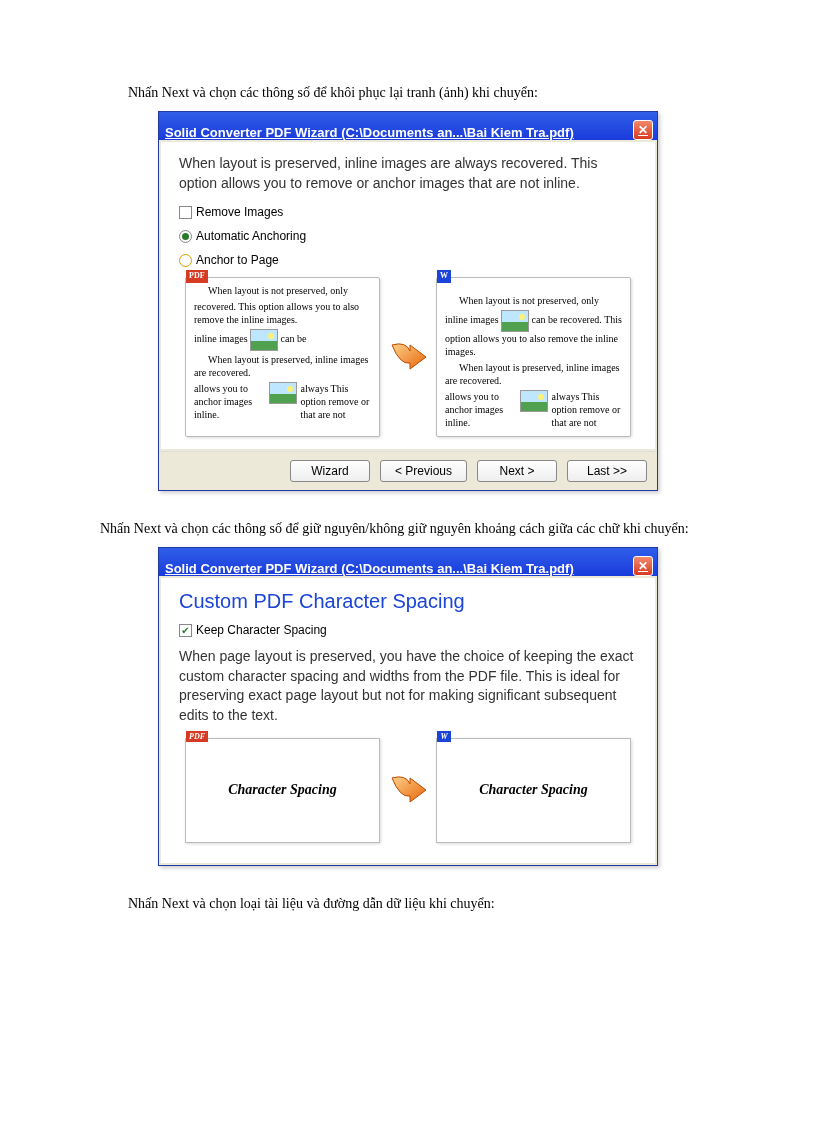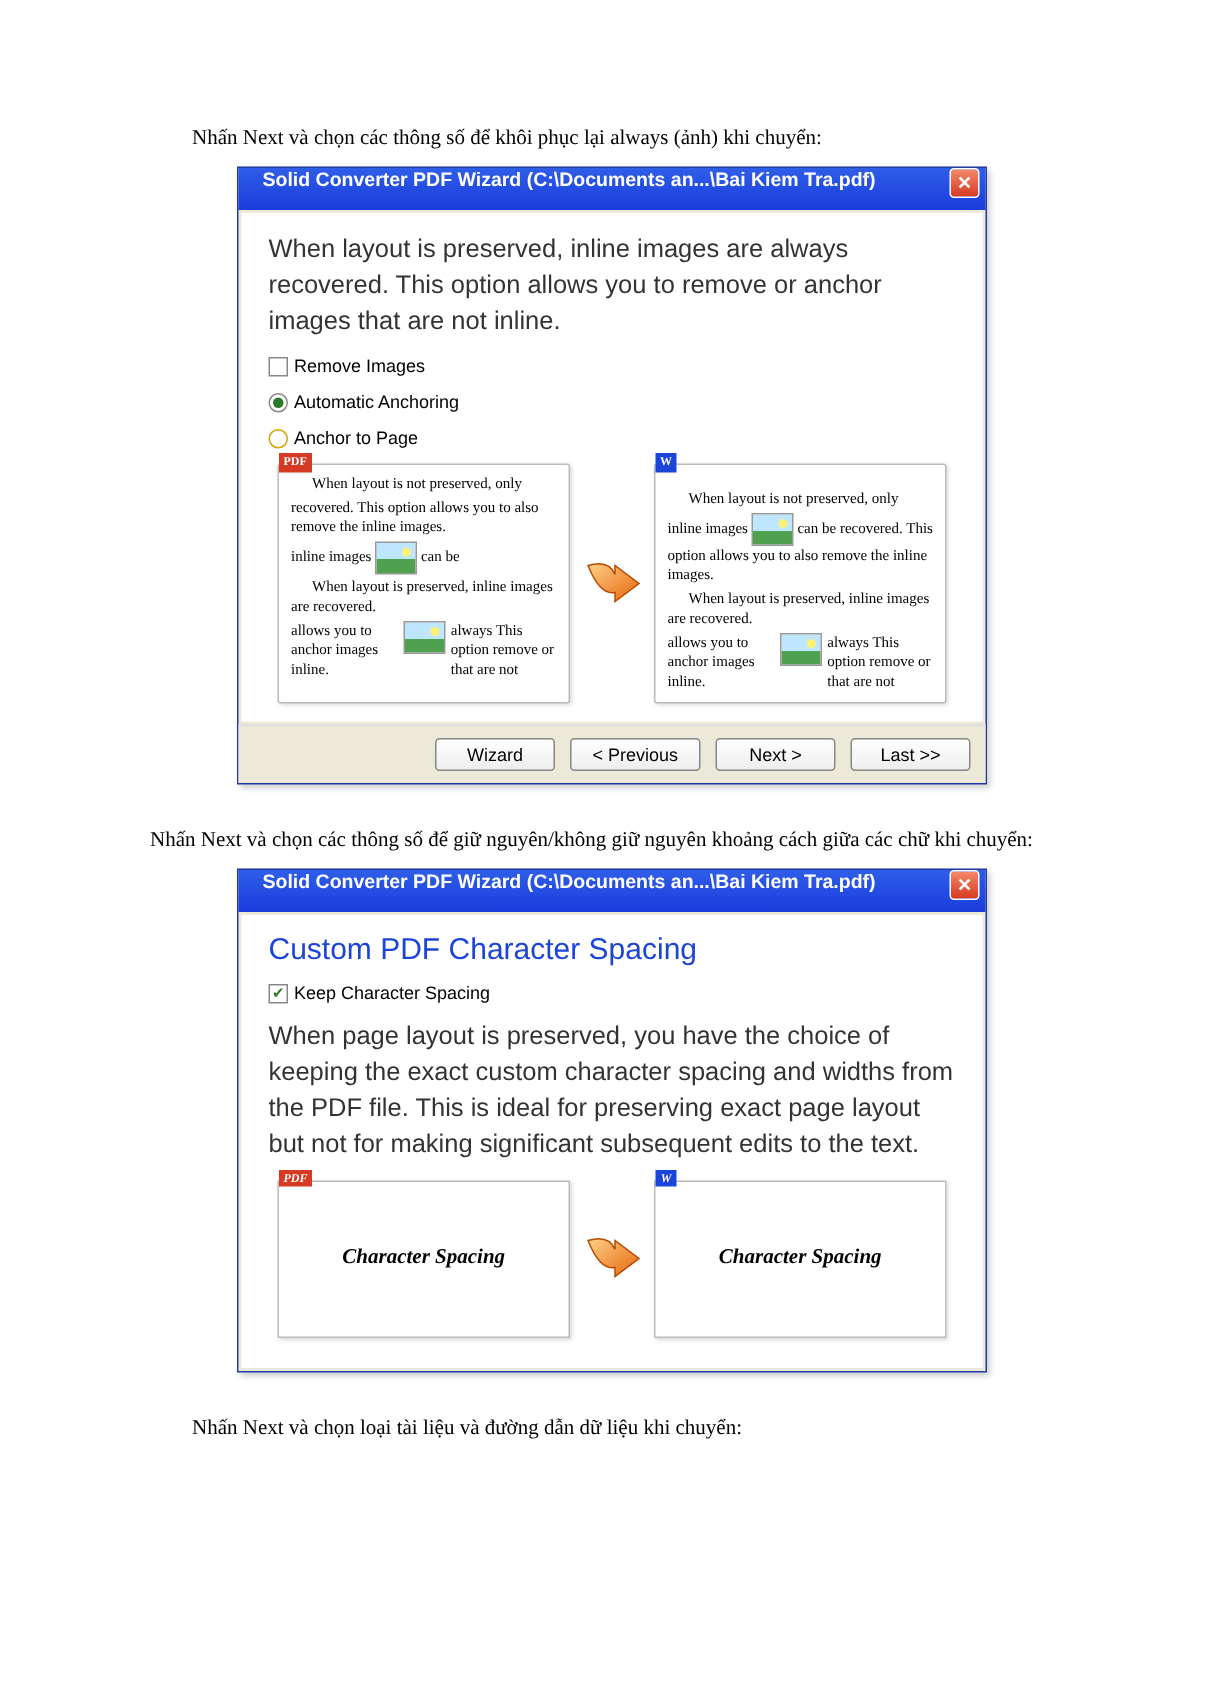--- a/index.html
+++ b/index.html
@@ -24,25 +24,26 @@
     background: #ece9d8;
     font-family: Tahoma, Arial, sans-serif;
     font-size: 12px;
     box-shadow: 2px 2px 4px rgba(0,0,0,0.2);
   }
   .titlebar {
     background: linear-gradient(to bottom, #2f5ee8, #1a3bdc);
     color: #fff;
     height: 28px;
     display: flex;
-    align-items: flex-start;
+    align-items: flex-end;
     justify-content: space-between;
-    padding: 0 4px 0 16px;
+    padding: 0 4px 0 6px;
     font-weight: bold;
     font-size: 13px;
+    text-decoration: underline;
   }
   .close-btn {
     width: 20px;
     height: 20px;
     background: linear-gradient(to bottom, #f38a6a, #d63a22);
     border: 1px solid #fff;
     border-radius: 3px;
     display: flex;
     align-items: center;
     justify-content: center;
@@ -57,21 +58,21 @@
     padding: 12px 18px;
   }
   .heading {
     color: #1b44d8;
     font-family: Arial, sans-serif;
     font-size: 20px;
     font-weight: normal;
     margin-bottom: 10px;
   }
   .description {
-    font-size: 17px;
+    font-size: 14px;
     color: #333;
     margin-bottom: 12px;
     line-height: 1.4;
   }
   .option-row {
     display: flex;
     align-items: center;
     gap: 4px;
     margin-bottom: 10px;
     font-size: 12px;
@@ -171,21 +172,21 @@
     font-weight: bold;
     font-size: 14px;
     position: relative;
     box-shadow: 1px 1px 3px rgba(0,0,0,0.15);
   }
   .dialog2 .panel { padding-bottom: 20px;}
 </style>
 </head>
 <body>
 
-<p class="instruction">Nhấn Next và chọn các thông số để khôi phục lại always (ảnh) khi chuyển:</p>
+<p class="instruction">Nhấn Next và chọn các thông số để khôi phục lại tranh (ảnh) khi chuyển:</p>
 
 <div class="dialog">
   <div class="titlebar">
     <span>Solid Converter PDF Wizard (C:\Documents an...\Bai Kiem Tra.pdf)</span>
     <div class="close-btn">
       <span>✕</span>
     </div>
   </div>
   <div class="panel">
     <div class="description">When layout is preserved, inline images are always recovered. This option allows you to remove or anchor images that are not inline.</div>

